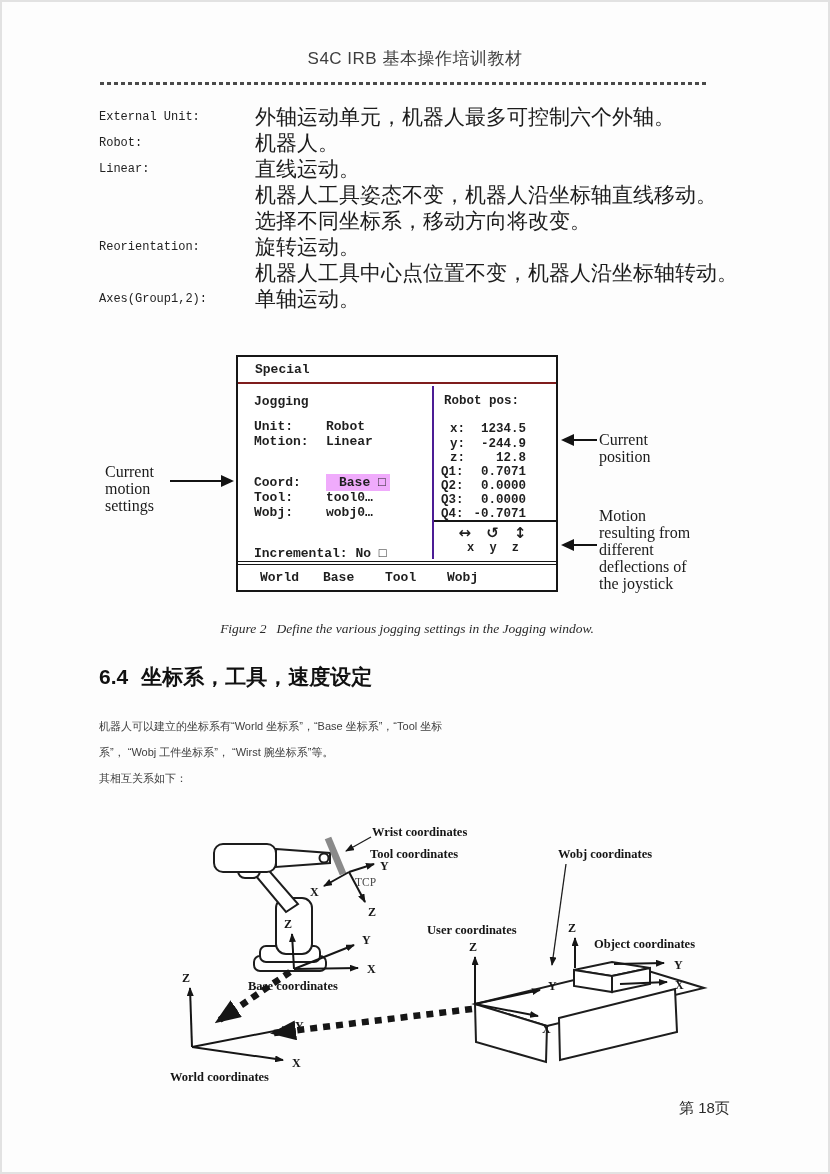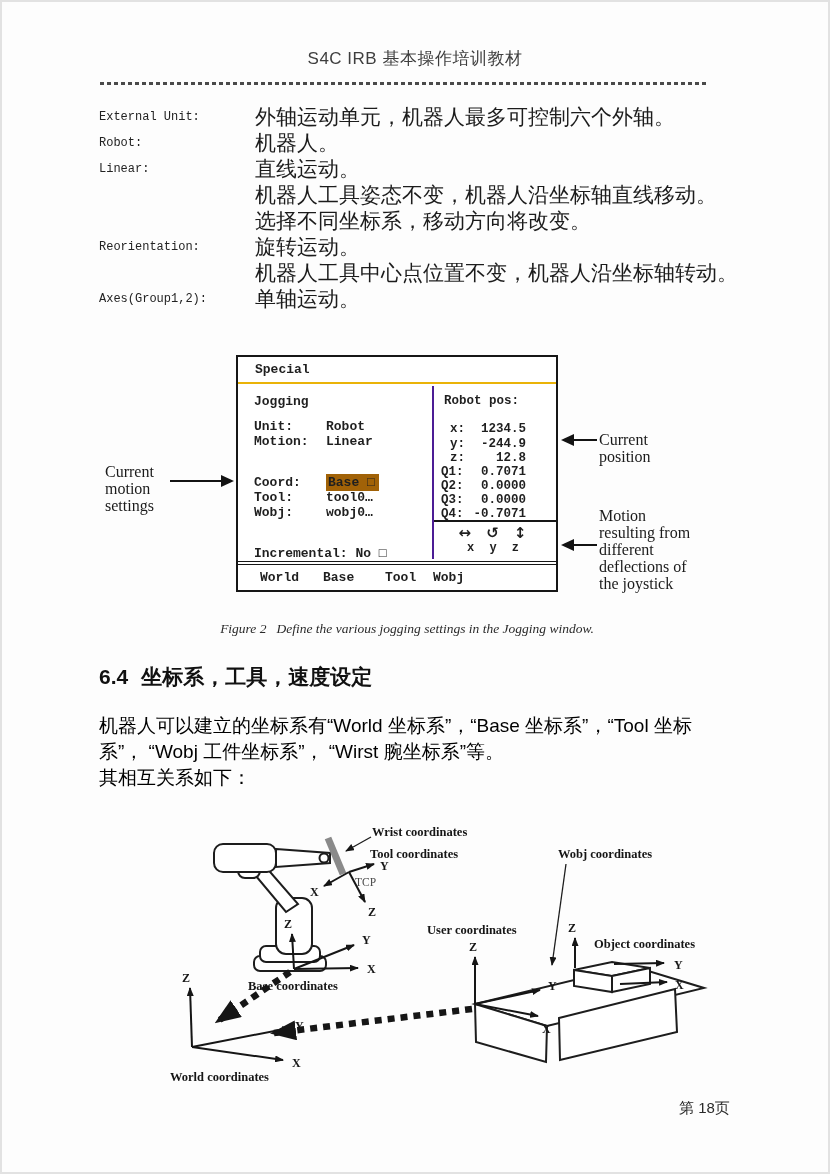--- a/index.html
+++ b/index.html
@@ -18,27 +18,27 @@
 
   
   .gloss{top:102px;left:97px;width:660px;}
   .g-row{height:26px;line-height:26px;white-space:nowrap;}
   .g-term{display:inline-block;width:156px;font-size:12px;color:#222;vertical-align:top;}
   .g-def{font-size:21px;color:#1c1c1c;}
 
   
   .win{left:234px;top:353px;width:322px;height:237px;border:2px solid #161616;background:#fff;box-sizing:border-box;}
   .win *{box-sizing:border-box;}
-  .win-title{position:absolute;top:0;left:0;right:0;height:27px;border-bottom:2px solid #eab308;
+  .win-title{position:absolute;top:0;left:0;right:0;height:27px;border-bottom:2px solid #7f1d1d;
     font:bold 13px "Liberation Mono","DejaVu Sans Mono",monospace;line-height:26px;padding-left:17px;}
   .pane-l{position:absolute;left:0;top:29px;width:194px;bottom:31px;}
   .pane-r{position:absolute;left:194px;right:0;top:29px;bottom:31px;border-left:2px solid #4c1d95;}
   .fld{position:absolute;left:16px;font:bold 13px "Liberation Mono","DejaVu Sans Mono",monospace;white-space:nowrap;}
   .fld .lab{display:inline-block;width:72px;}
-  .hl{background:#a16207;padding:1px 4px 1px 2px;}
+  .hl{background:#f0abfc;padding:1px 4px 1px 13px;}
   .rrow{position:absolute;left:0;right:0;height:14px;font:bold 12.5px "Liberation Mono","DejaVu Sans Mono",monospace;}
   .rrow .rl{position:absolute;left:7px;}
   .rrow.xyz .rl{left:16px;}
   .rrow .rv{position:absolute;right:30px;text-align:right;}
   .joy{position:absolute;left:0;right:0;bottom:0;height:39px;border-top:2px solid #161616;text-align:center;}
   .joy-icons{font:bold 15px "DejaVu Sans",sans-serif;letter-spacing:5px;margin-top:2px;}
   .joy-axes{font:bold 12px "Liberation Mono","DejaVu Sans Mono",monospace;letter-spacing:4px;margin-top:-1px;}
   .menu{position:absolute;left:0;right:0;bottom:0;height:29px;border-top:4px double #161616;}
   .menu span{position:absolute;top:5px;font:bold 13px "Liberation Mono","DejaVu Sans Mono",monospace;}
 
@@ -48,21 +48,21 @@
   .tri-r{width:0;height:0;border-top:6px solid transparent;border-bottom:6px solid transparent;border-left:13px solid #131313;}
   .tri-l{width:0;height:0;border-top:6px solid transparent;border-bottom:6px solid transparent;border-right:13px solid #131313;}
 
   .caption{top:619px;left:95px;width:620px;text-align:center;font-style:italic;
     font-family:"Liberation Serif","DejaVu Serif",serif;font-size:13.5px;color:#2a2a2a;}
   .caption .cap2{margin-left:10px;}
 
   .h64{top:661px;left:97px;font-size:21px;font-weight:bold;color:#111;}
   .h64 .ht{margin-left:13px;}
 
-  .para{top:711px;left:97px;width:665px;font-size:19px;line-height:26px;color:#000000;}
+  .para{top:711px;left:97px;width:665px;font-size:11px;line-height:26px;color:#404040;}
 
   .footer{top:1097px;left:677px;font-size:15px;color:#2a2a2a;}
 
   
   .dlab{font:bold 12.5px "Liberation Serif","DejaVu Serif",serif;fill:#161616;}
   .dax{font:bold 12px "Liberation Serif","DejaVu Serif",serif;fill:#161616;}
   .dtcp{font:11.5px "Liberation Serif","DejaVu Serif",serif;fill:#4a4a4a;}
 </style>
 </head>
 <body>
@@ -131,21 +131,21 @@
       <div class="joy">
         <div class="joy-icons">↔ ↺ ↕</div>
         <div class="joy-axes">x y z</div>
       </div>
     </div>
 
     <div class="menu">
       <span style="left:22px">World</span>
       <span style="left:85px">Base</span>
       <span style="left:147px">Tool</span>
-      <span style="left:195px">Wobj</span>
+      <span style="left:209px">Wobj</span>
     </div>
   </div>
 
   <div class="abs ann" style="left:103px;top:461px;width:88px">Current motion settings</div>
   <div class="abs aline" style="left:168px;top:478px;width:52px"></div>
   <div class="abs tri-r" style="left:219px;top:473px"></div>
 
   <div class="abs ann" style="left:597px;top:429px;width:84px">Current position</div>
   <div class="abs tri-l" style="left:559px;top:432px"></div>
   <div class="abs aline" style="left:571px;top:437px;width:24px"></div>

